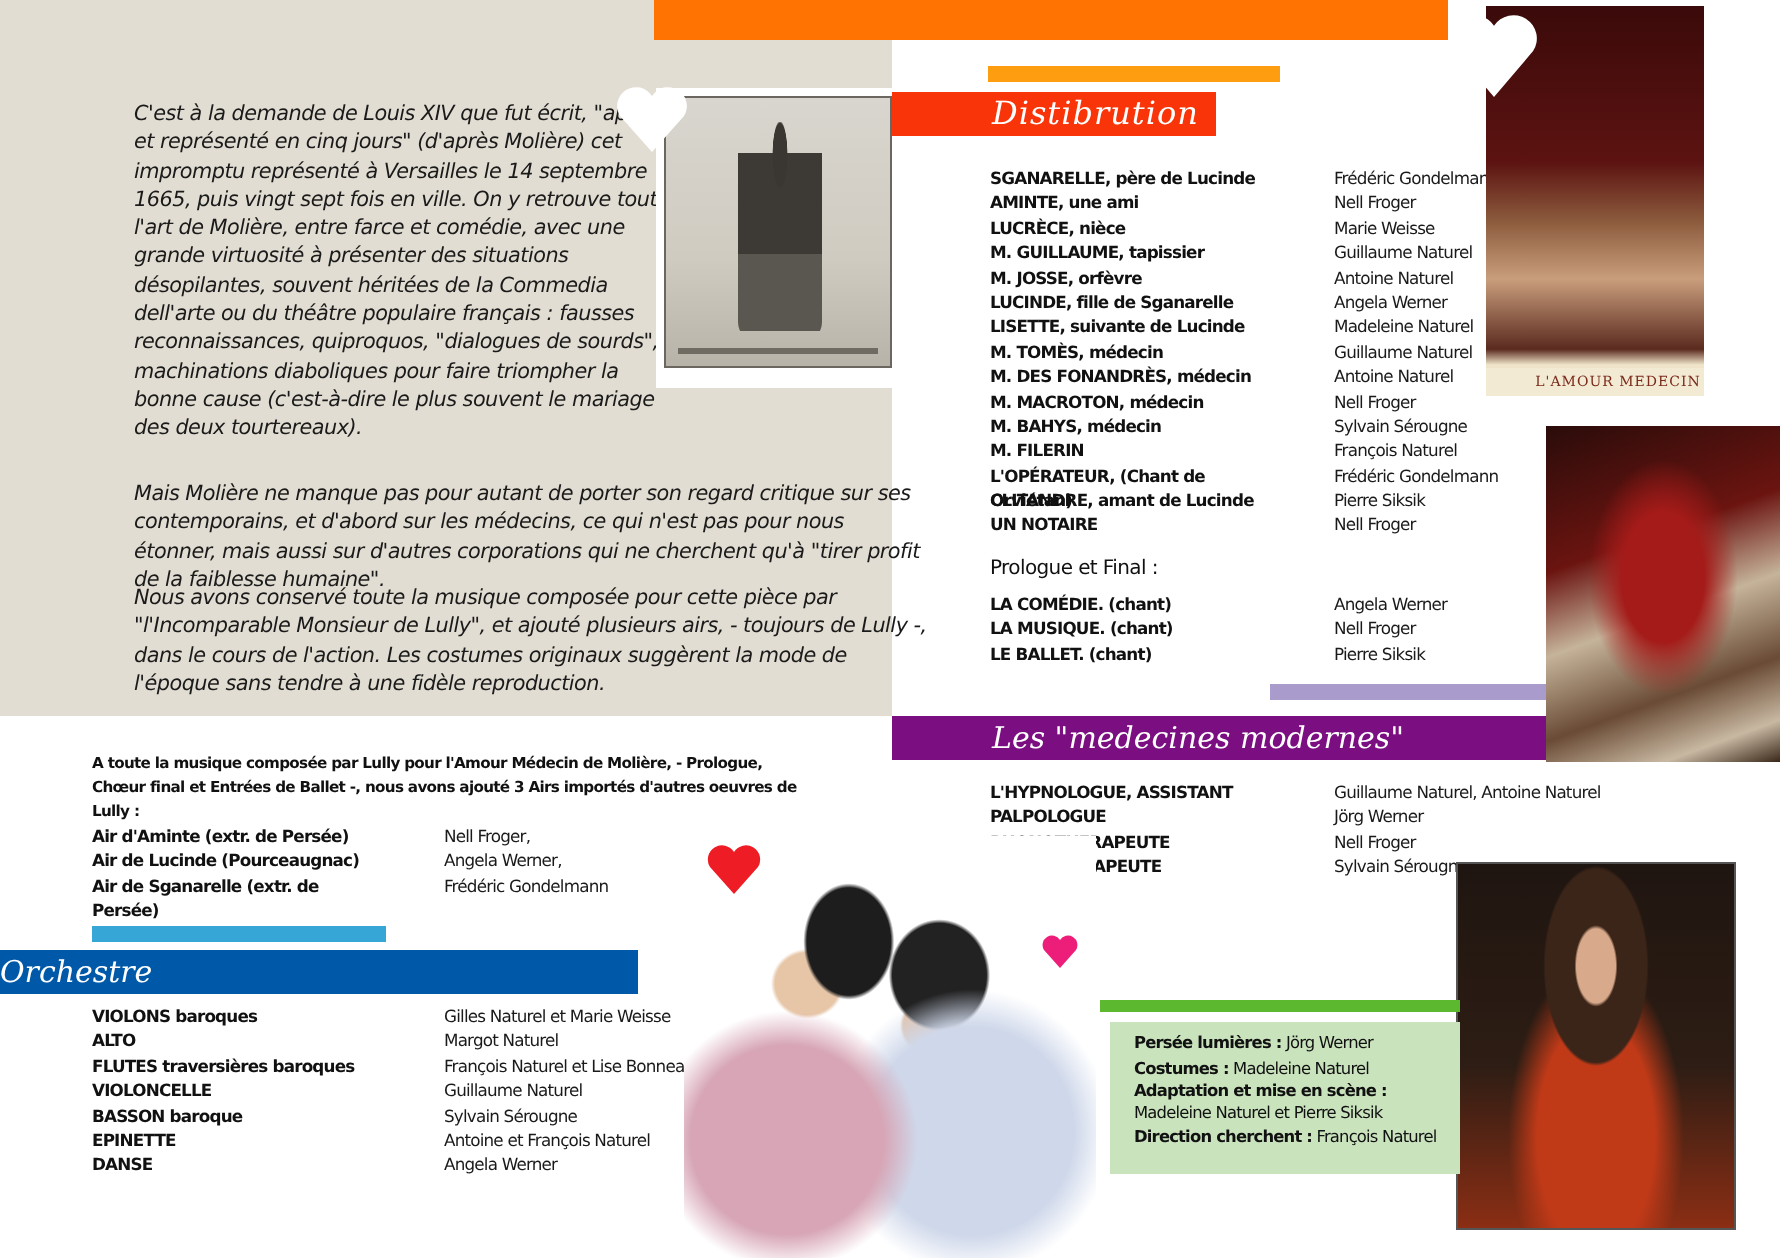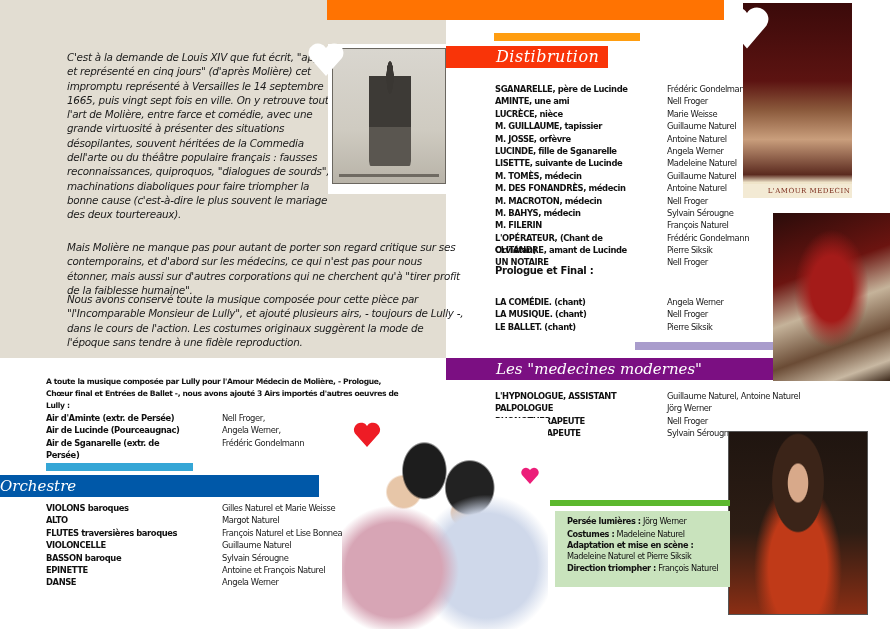--- a/index.html
+++ b/index.html
@@ -24,21 +24,21 @@
   .orange-bar { left:327px; top:0; width:397px; height:20px; background:#ff7302; }
   .dist-accent { left:494px; top:33px; width:146px; height:8px; background:#ff9d10; }
   .dist-title { left:446px; top:46px; width:162px; height:22px; background:#f93408; color:#fff; font-family:"DejaVu Serif", serif; font-style:italic; font-size:16px; line-height:22px; padding-left:50px; letter-spacing:0.5px; }
 
   .cast { position:absolute; font-family:"DejaVu Sans", sans-serif; font-size:8.4px; line-height:12.4px; letter-spacing:-0.4px; }
   .cast .row { display:flex; height:12.4px;gap:33px; }
   .cast .role { font-weight:bold; }
   .cast .actor { color:#1a1a1a; }
   .distribution { left:495px; top:83px; }
   .distribution .role { width:139px; }
-  .prologue-title { left:495px; top:265px; font-family:"DejaVu Sans", sans-serif; font-weight:bold; font-size:10px; letter-spacing:-0.3px; }
+  .prologue-title { left:495px; top:279px; font-family:"DejaVu Sans", sans-serif; font-weight:normal; font-size:10px; letter-spacing:-0.3px; }
   .prologue { left:495px; top:296px; }
   .prologue .role { width:139px; }
 
   .lilac-bar { left:635px; top:342px; width:140px; height:8px; background:#a99ccc; }
   .med-title { left:446px; top:358px; width:330px; height:22px; background:#7b0f82; color:#fff; font-family:"DejaVu Serif", serif; font-style:italic; font-size:15px; line-height:22px; padding-left:50px; }
   .medecines { left:495px; top:390px; }
   .medecines .role { width:139px; }
 
   .lully-intro { left:46px; top:376px; width:360px; font-family:"DejaVu Sans", sans-serif; font-weight:bold; font-size:7.6px; line-height:12px; letter-spacing:-0.35px; }
   .airs { left:46px; top:412px; }
@@ -244,21 +244,21 @@
       <span class="actor">Angela Werner</span>
     </div>
 </div>
 
 <div class="abs green-bar"></div>
 <div class="abs credits">
   <div class="line"><b>Persée lumières :</b><span> Jörg Werner</span></div>
   <div class="line"><b>Costumes :</b><span> Madeleine Naturel</span></div>
   <div style="line-height:9.5px;"><b>Adaptation et mise en scène :</b><span></span></div>
   <div class="line"><b></b><span>Madeleine Naturel et Pierre Siksik</span></div>
-  <div class="line"><b>Direction triompher :</b><span> François Naturel</span></div>
+  <div class="line"><b>Direction cherchent :</b><span> François Naturel</span></div>
 </div>
 
 <div class="abs photo img-actors"></div>
 <svg class="abs heart-red" viewBox="0 0 40 40">
   <path d="M20 36 L4 18 A9 9 0 0 1 20 8 A9 9 0 0 1 36 18 Z" fill="#ee1c25"></path>
 </svg>
 <svg class="abs heart-pink" viewBox="0 0 40 40">
   <path d="M20 36 L4 18 A9 9 0 0 1 20 8 A9 9 0 0 1 36 18 Z" fill="#ec1e79"></path>
 </svg>
 

